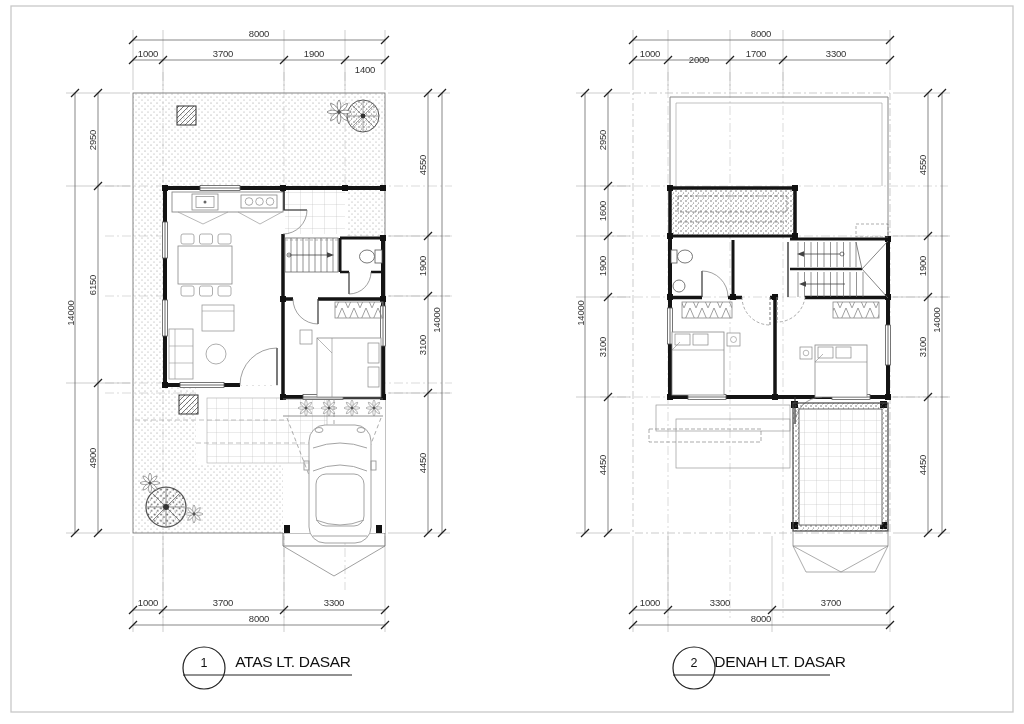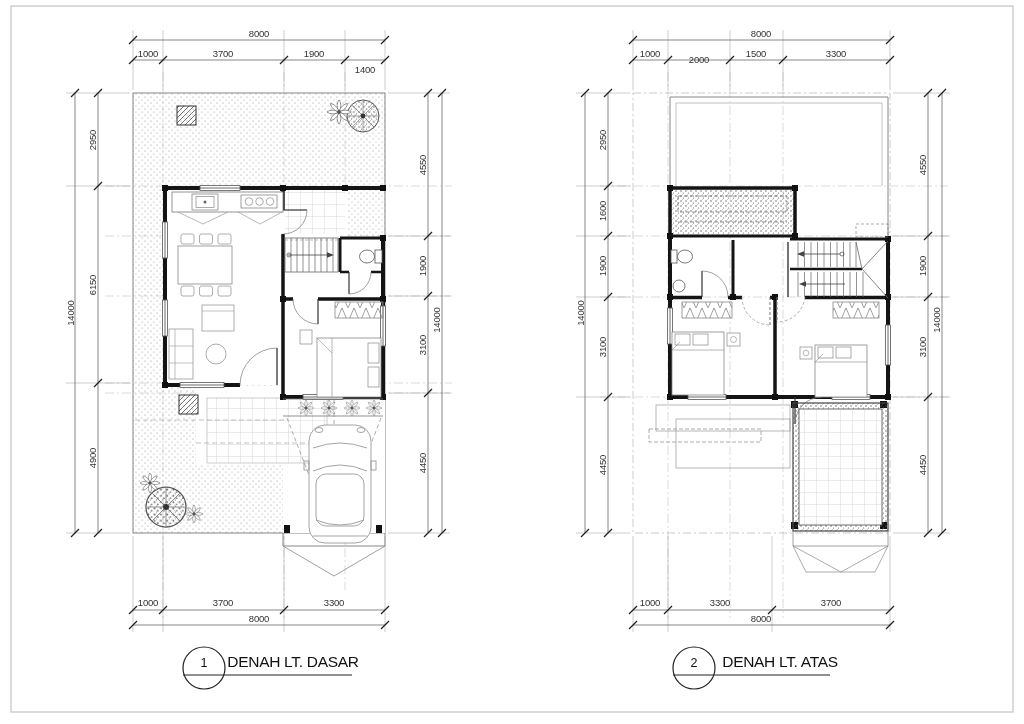--- a/index.html
+++ b/index.html
@@ -569,36 +569,36 @@
 <span class="dim v" style="left:422px;top:463px">4450</span>
 <span class="dim v" style="left:436px;top:320px">14000</span>
 <span class="dim" style="left:148px;top:602px">1000</span>
 <span class="dim" style="left:223px;top:602px">3700</span>
 <span class="dim" style="left:334px;top:602px">3300</span>
 <span class="dim" style="left:259px;top:618px">8000</span>
 
 <span class="dim" style="left:761px;top:33px">8000</span>
 <span class="dim" style="left:650px;top:53px">1000</span>
 <span class="dim" style="left:699px;top:59px">2000</span>
-<span class="dim" style="left:756px;top:53px">1500</span>
+<span class="dim" style="left:756px;top:53px">1700</span>
 <span class="dim" style="left:836px;top:53px">3300</span>
 <span class="dim v" style="left:580px;top:313px">14000</span>
 <span class="dim v" style="left:602px;top:140px">2950</span>
 <span class="dim v" style="left:602px;top:211px">1600</span>
 <span class="dim v" style="left:602px;top:266px">1900</span>
 <span class="dim v" style="left:602px;top:347px">3100</span>
 <span class="dim v" style="left:602px;top:465px">4450</span>
 <span class="dim v" style="left:922px;top:165px">4550</span>
 <span class="dim v" style="left:922px;top:266px">1900</span>
 <span class="dim v" style="left:922px;top:347px">3100</span>
 <span class="dim v" style="left:922px;top:465px">4450</span>
 <span class="dim v" style="left:936px;top:320px">14000</span>
 <span class="dim" style="left:650px;top:602px">1000</span>
 <span class="dim" style="left:720px;top:602px">3300</span>
 <span class="dim" style="left:831px;top:602px">3700</span>
 <span class="dim" style="left:761px;top:618px">8000</span>
 
 <span class="pnum" style="left:204px;top:663px">1</span>
-<span class="ptitle" style="left:293px;top:662px">DENAH LT. DASAR</span>
+<span class="ptitle" style="left:293px;top:662px">ATAS LT. DASAR</span>
 <span class="pnum" style="left:694px;top:663px">2</span>
-<span class="ptitle" style="left:780px;top:662px">DENAH LT. ATAS</span>
+<span class="ptitle" style="left:780px;top:662px">DENAH LT. DASAR</span>
 
 </div>
 
 </body></html>

